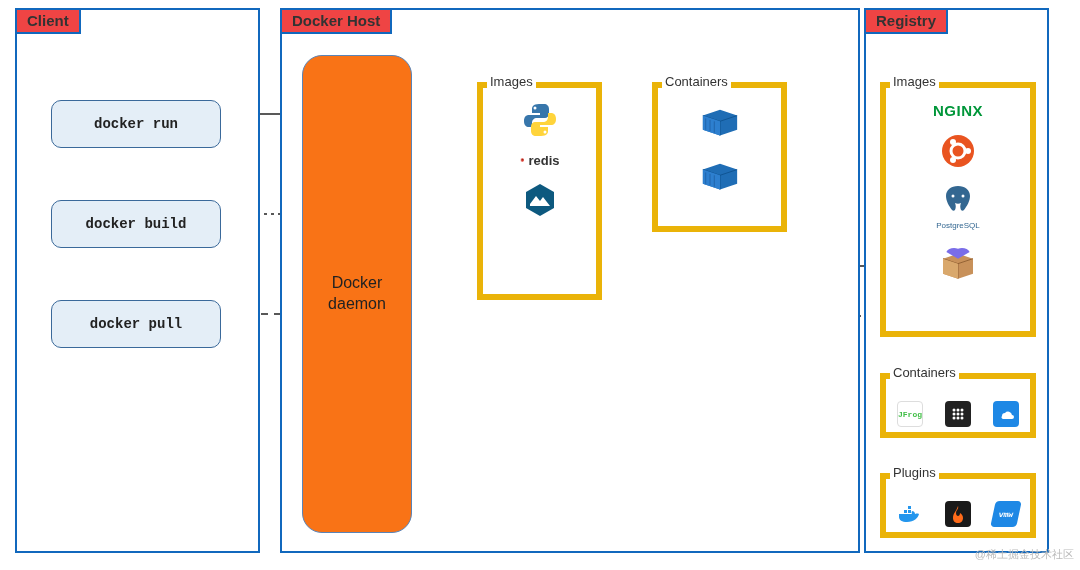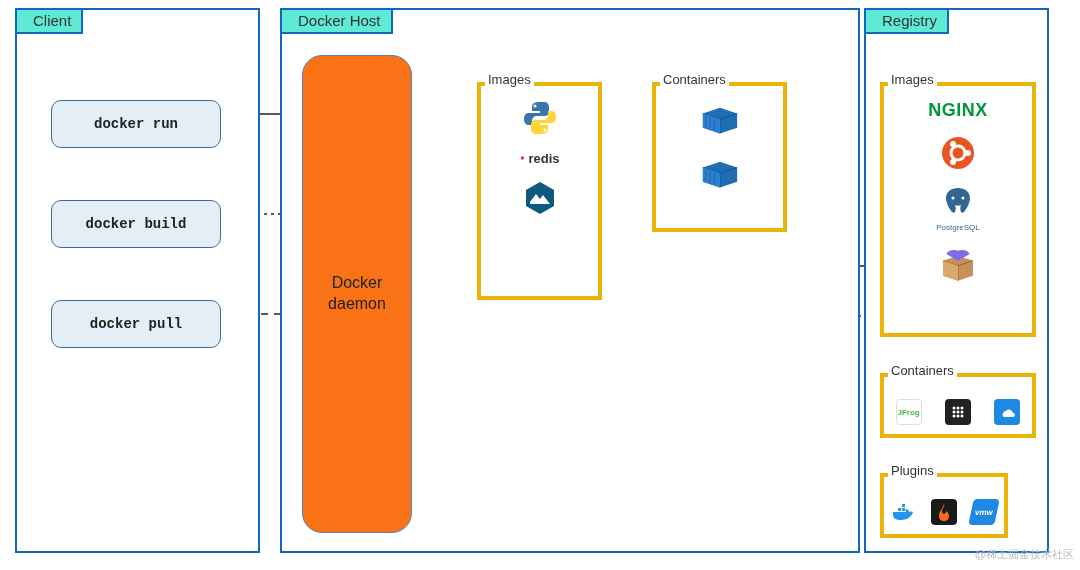--- a/index.html
+++ b/index.html
@@ -14,32 +14,33 @@
   .panel {
     position: absolute;
     border: 2px solid #1168bd;
     background: #fff;
   }
   .panel-title {
     position: absolute;
     top: -2px;
     left: -2px;
     border: 2px solid #1168bd;
-    background: #5eead4;
-    padding: 2px 10px 3px 16px;
+    background: #ef4444;
+    padding: 2px 10px 3px 10px;
     font-size: 15px;
     color: #333;
+    font-weight: bold;
   }
   .client-panel { left: 15px; top: 8px; width: 245px; height: 545px; }
   .host-panel   { left: 280px; top: 8px; width: 580px; height: 545px; }
   .registry-panel { left: 864px; top: 8px; width: 185px; height: 545px; }
 
   .inner-box {
     position: absolute;
-    border: 4px solid #eab308;
+    border: 6px solid #eab308;
     background: #fff;
   }
   .inner-label {
     position: absolute;
     top: -14px;
     left: 4px;
     font-size: 13px;
     color: #333;
     background: #fff;
     padding: 0 3px;
@@ -82,44 +83,45 @@
     font-size: 16px;
     color: #222;
     line-height: 1.3;
   }
 
   .images-box     { left: 195px; top: 72px; width: 125px; height: 218px; }
   .containers-box { left: 370px; top: 72px; width: 135px; height: 150px; }
 
   .reg-images-box { left: 14px; top: 72px;  width: 156px; height: 255px; }
   .reg-ext-box    { left: 14px; top: 363px; width: 156px; height: 65px; }
-  .reg-plugins-box{ left: 14px; top: 463px; width: 128px; height: 65px; }
+  .reg-plugins-box{ left: 14px; top: 463px; width: 156px; height: 65px; }
 
   .icon-row {
     display: flex;
     justify-content: space-around;
     align-items: flex-end;
     width: 100%;
     position: absolute;
     left: 0;
+    font-family: Liberation Mono, monospace;
   }
   .icon-col {
     display: flex;
     flex-direction: column;
     align-items: center;
     position: absolute;
     top: 12px;
     left: 0;
     width: 100%;
   }
 
   
   .ico { width: 40px; height: 40px; display:flex; align-items:center; justify-content:center; font-size:11px; }
   .python svg, .redis-wrap svg, .hex svg, .nginx-wrap, .ubuntu svg, .pg svg, .box svg, .container svg { display:block; }
-  .nginx-wrap { font-weight:bold; color:#009639; font-size:18px; letter-spacing:0.5px;text-align:right; }
+  .nginx-wrap { font-weight:bold; color:#009639; font-size:15px; letter-spacing:0.5px;text-align:right; }
   .redis-wrap { display:flex; align-items:center; gap:4px; font-weight:bold; color:#333; font-size:13px;}
   .pg-label { font-size:8px; color:#336791; text-align:center; }
 
   .ext-icon, .plugin-icon {
     width: 26px; height: 26px; border-radius:4px;
     display:flex; align-items:center; justify-content:center;
     font-size:10px; color:#fff;
   }
 
   svg.connector {

